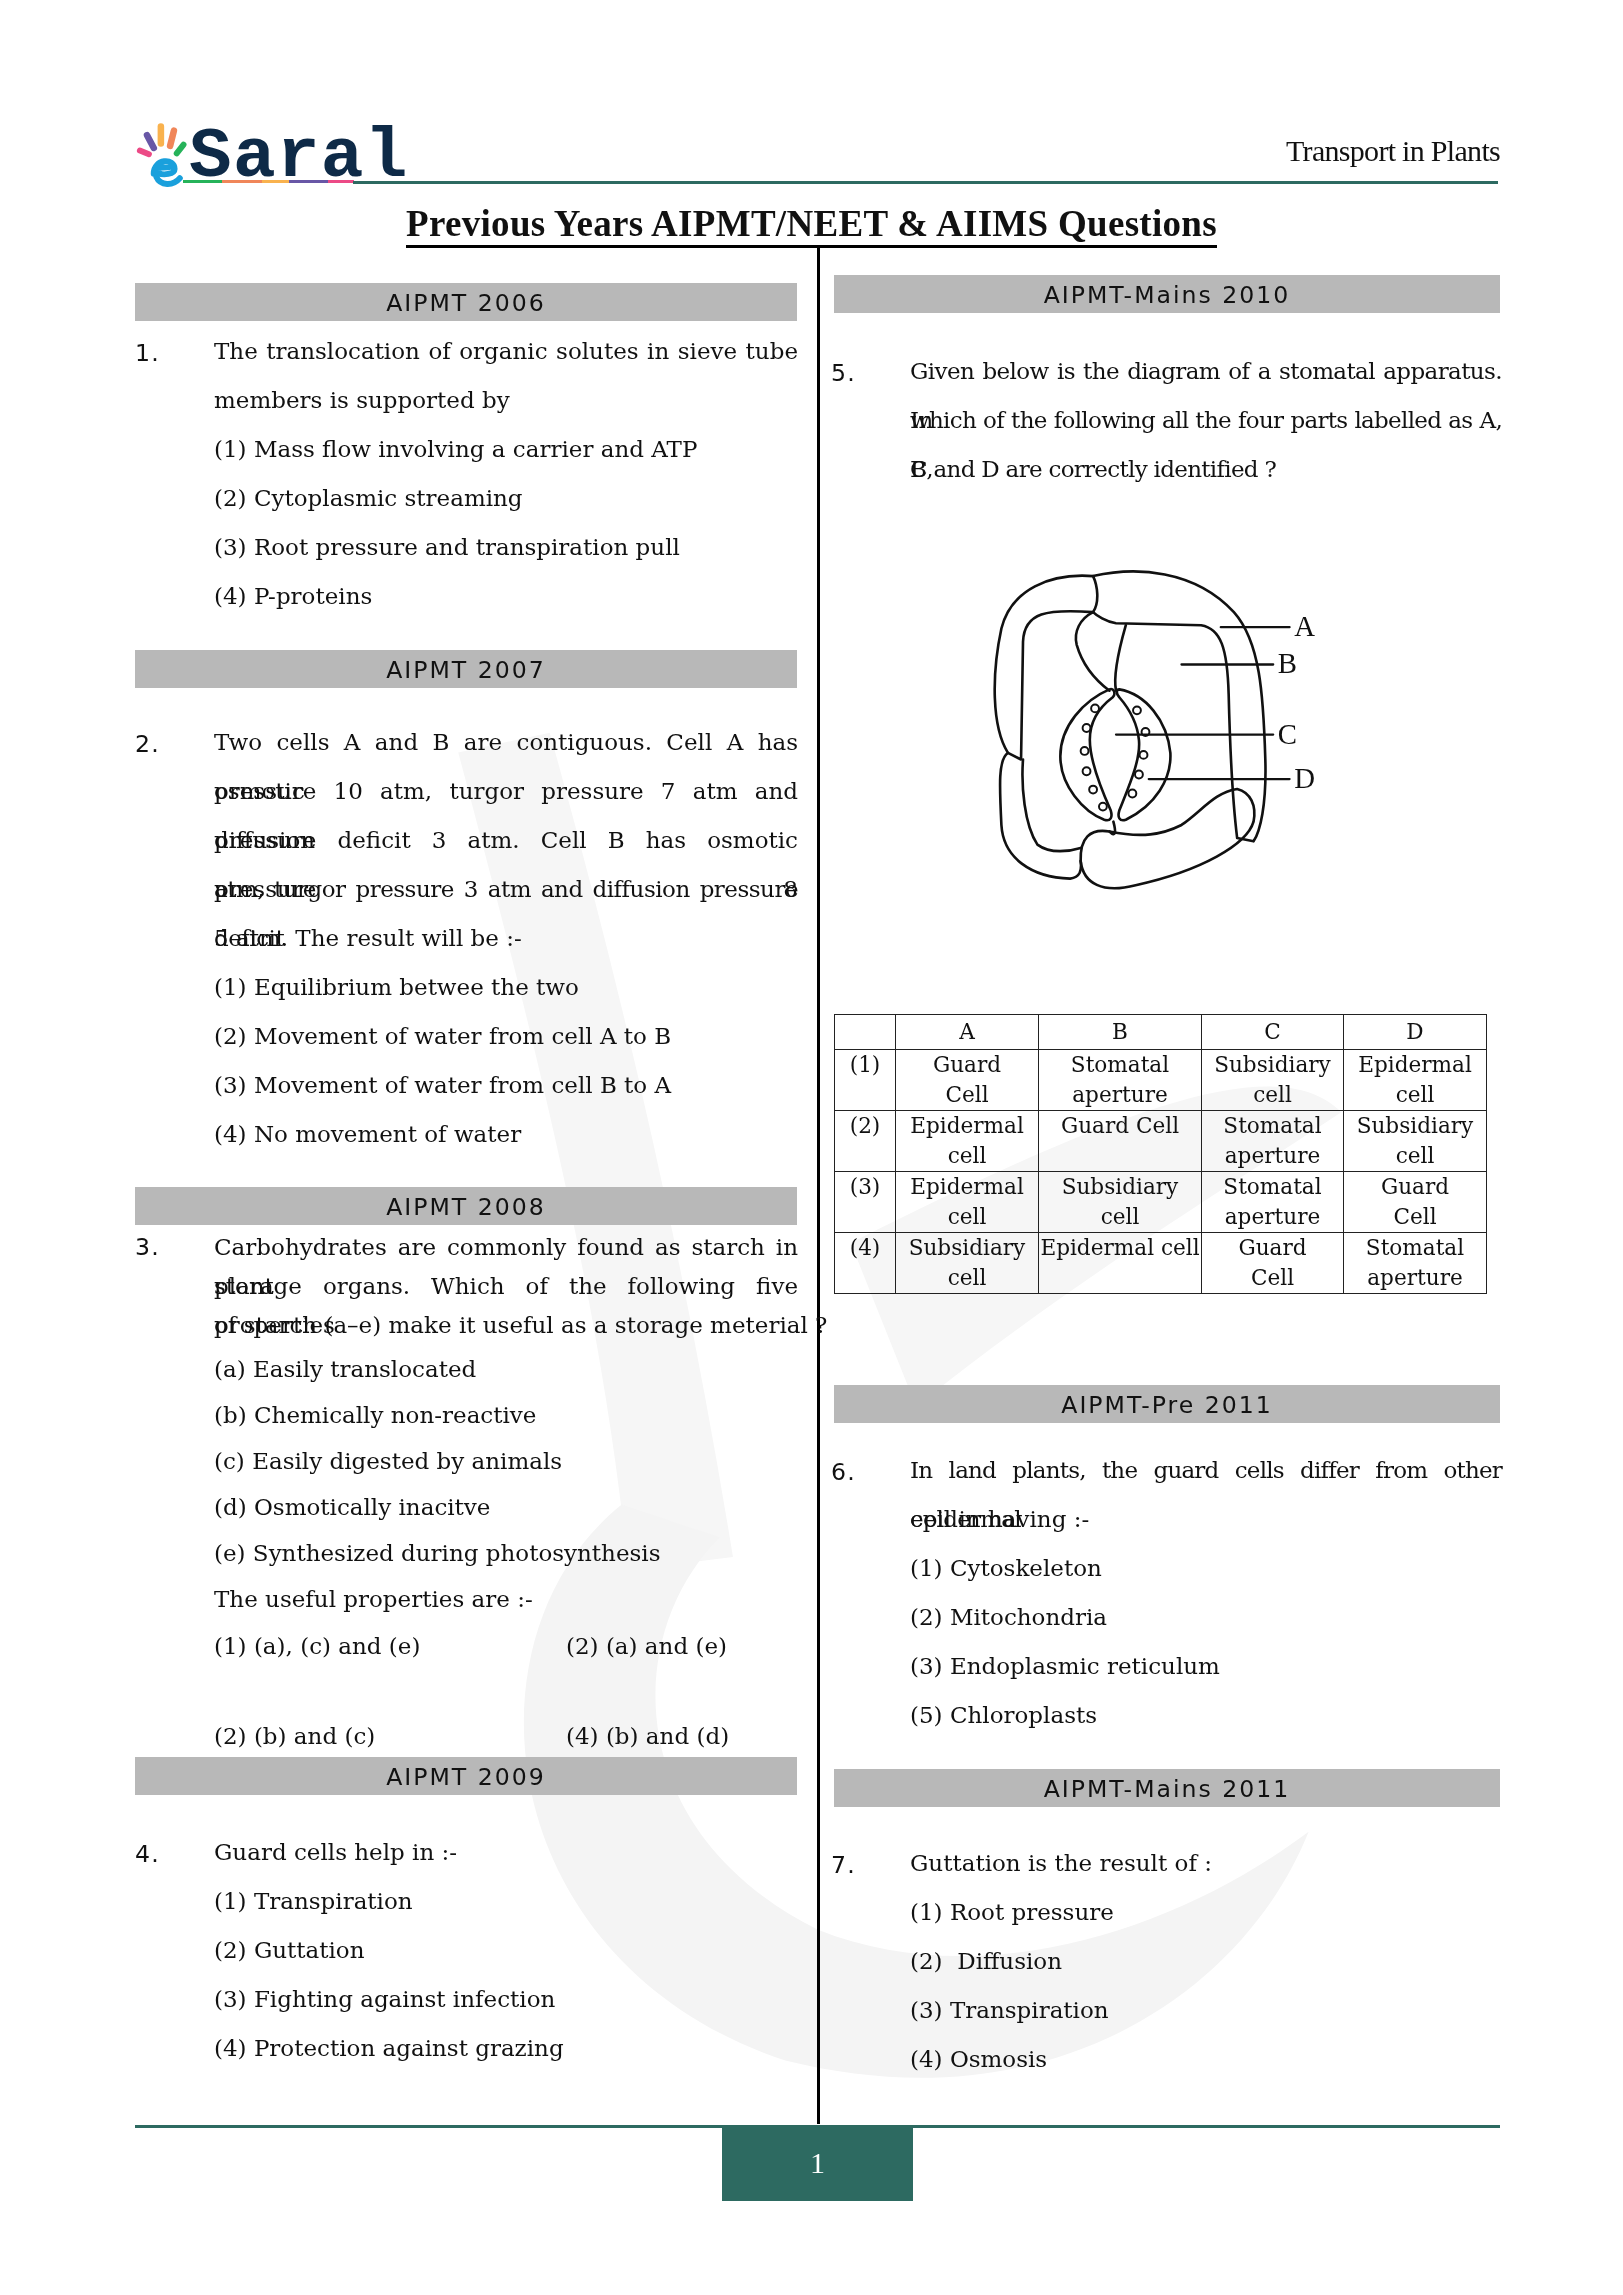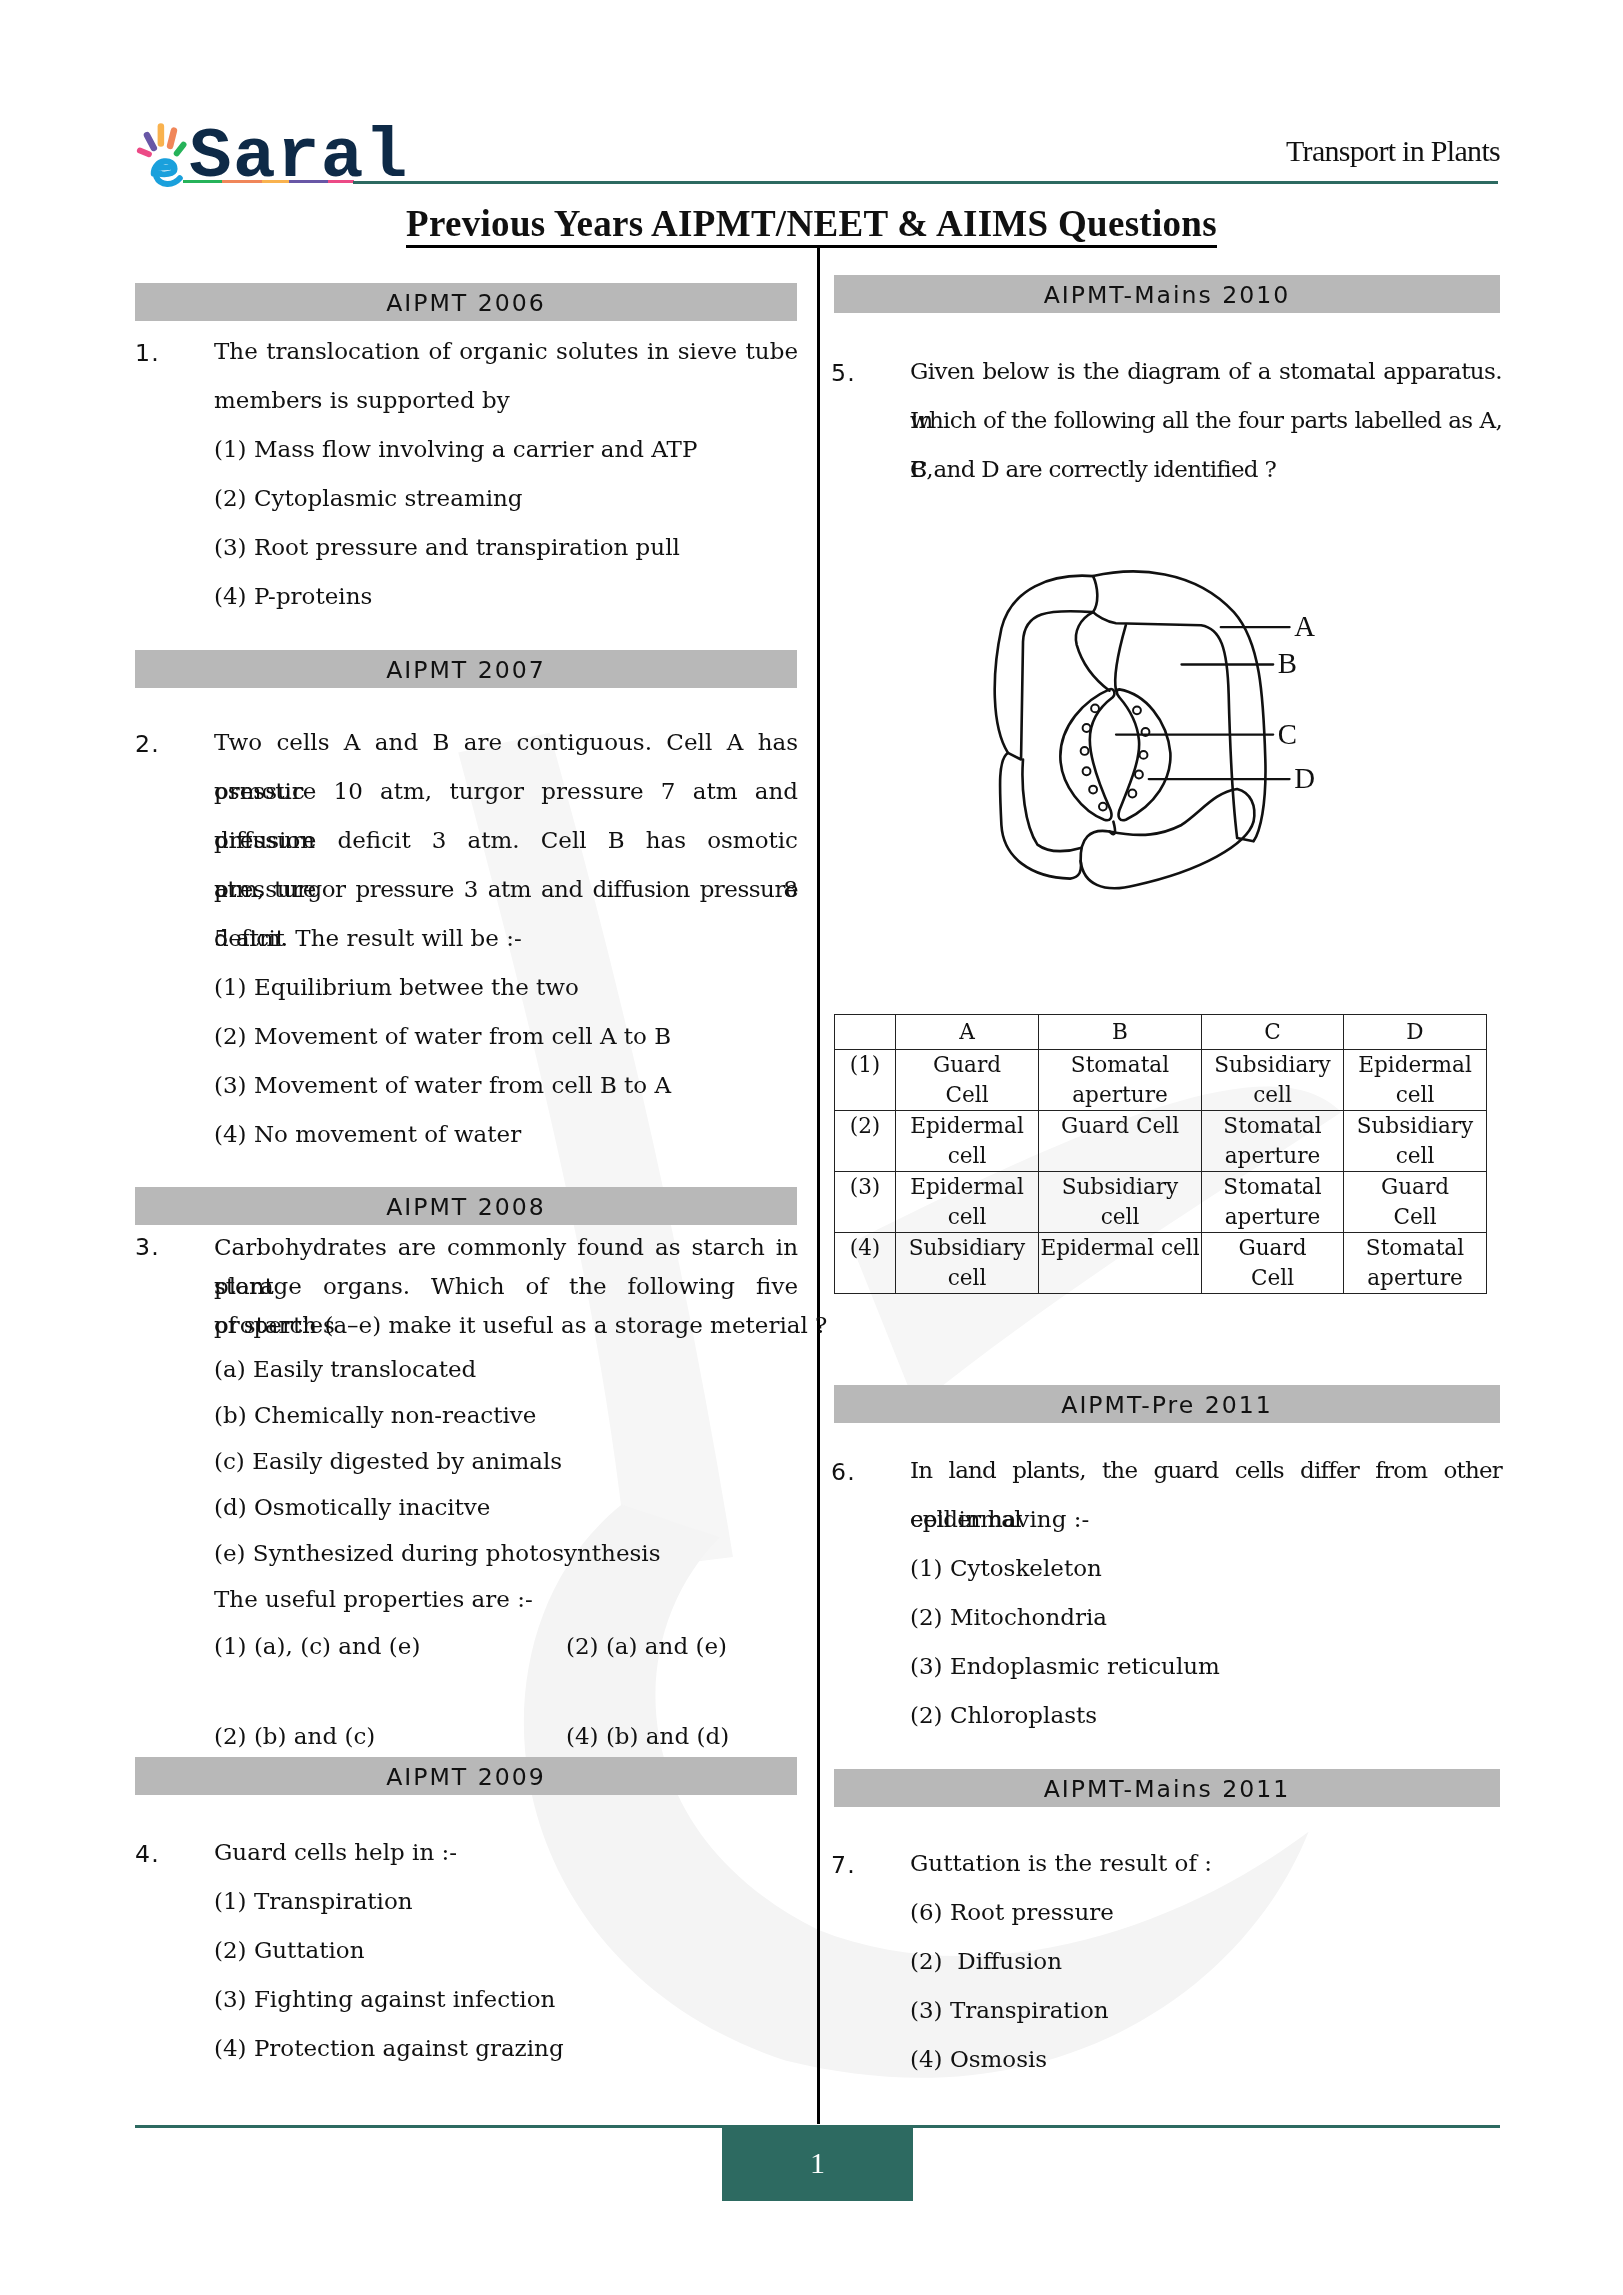--- a/index.html
+++ b/index.html
@@ -261,30 +261,30 @@
 
 <div class="sec right" style="top:1385px;">AIPMT-Pre  2011</div>
 <div class="q right sp75" style="top:1446px;">
   <span class="num" style="top:11.8px">6.</span>
   <div class="body">
     <span class="line justify" style="letter-spacing:-0.8px">In land plants, the guard cells differ from other epidermal</span>
     <span class="line">cell in having :-</span>
     <span class="line">(1) Cytoskeleton</span>
     <span class="line">(2) Mitochondria</span>
     <span class="line">(3) Endoplasmic reticulum</span>
-    <span class="line">(2) Chloroplasts</span>
+    <span class="line">(5) Chloroplasts</span>
   </div>
 </div>
 
 <div class="sec right" style="top:1769px;">AIPMT-Mains  2011</div>
 <div class="q right sp75" style="top:1839px;">
   <span class="num" style="top:11.8px">7.</span>
   <div class="body">
     <span class="line">Guttation is the result of :</span>
-    <span class="line">(6) Root pressure</span>
+    <span class="line">(1) Root pressure</span>
     <span class="line" style="white-space:pre">(2)  Diffusion</span>
     <span class="line">(3) Transpiration</span>
     <span class="line">(4) Osmosis</span>
   </div>
 </div>
 
 <div class="footer-rule"></div>
 <div class="page-badge">1</div>
 
 

